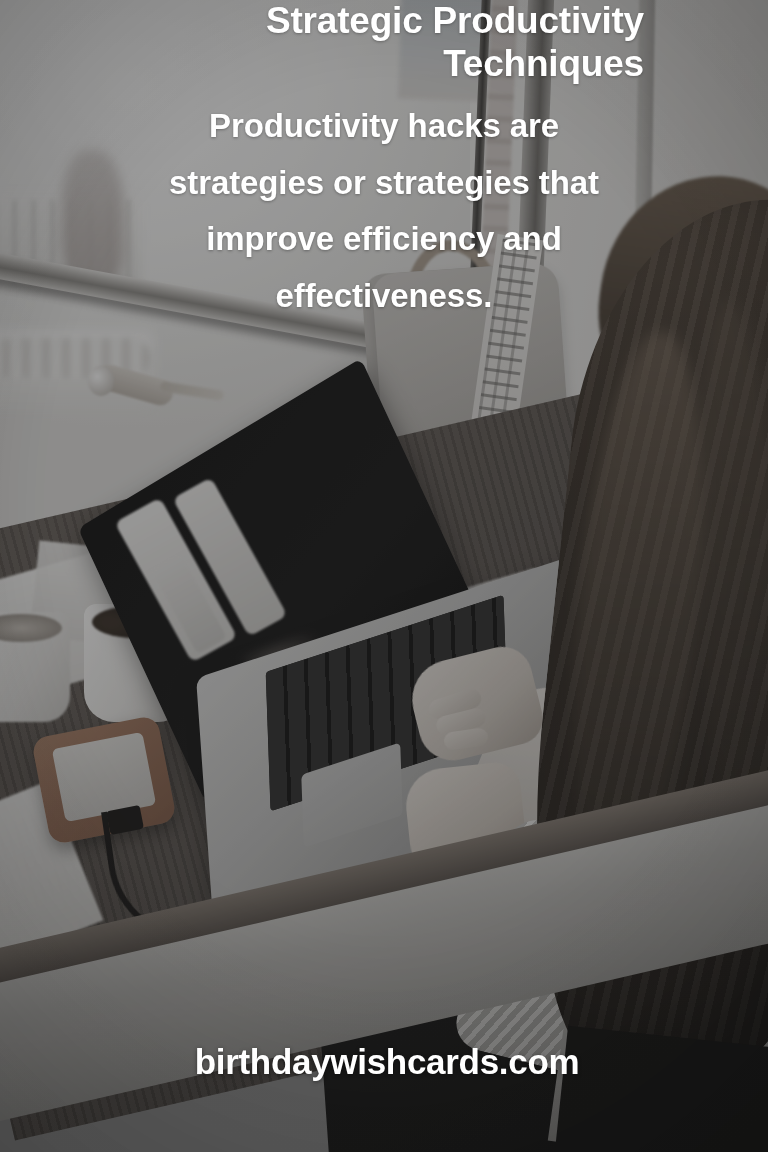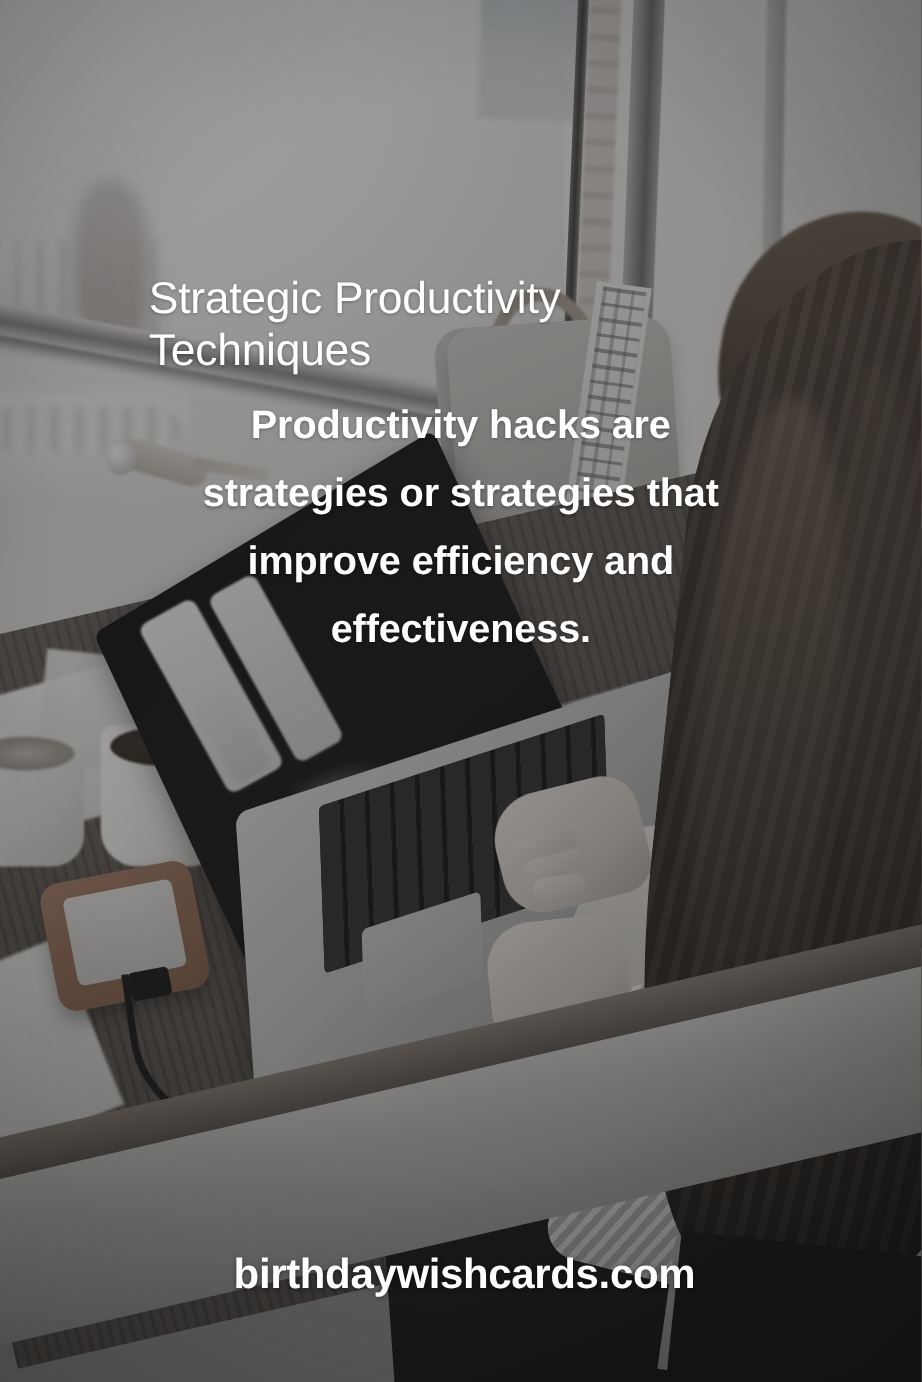--- a/index.html
+++ b/index.html
@@ -451,25 +451,24 @@
     background:radial-gradient(ellipse 95% 80% at 50% 44%, rgba(0,0,0,0) 46%, rgba(0,0,0,.30) 100%);
   }
 
   
   .text-layer{
     position:absolute; inset:0;
     display:flex; flex-direction:column; align-items:center;
   }
   .headline{
     width:520px;
-    margin-top:228px;
-    text-align:left;
+    text-align:right;
     color:#ffffff;
     font-size:37px;
-    font-weight:400;
+    font-weight:700;
     line-height:1.16;
     letter-spacing:-0.2px;
     text-shadow:0 1px 3px rgba(0,0,0,.30);
   }
   .body-copy{
     width:500px;
     margin-top:12px;
     text-align:center;
     color:#ffffff;
     font-size:33px;

